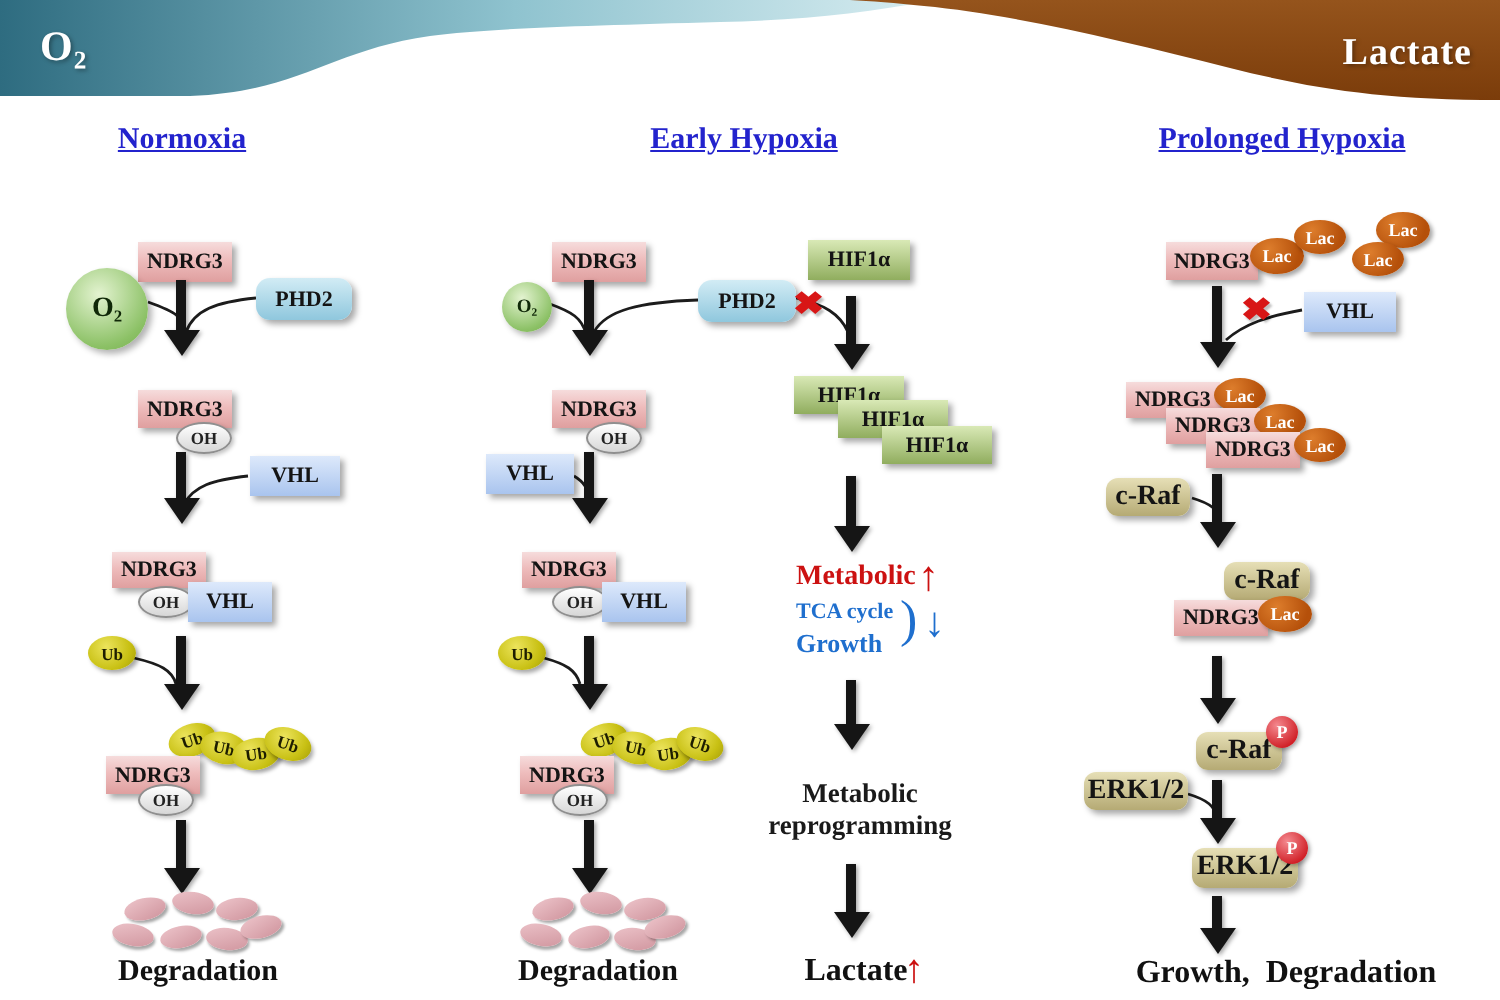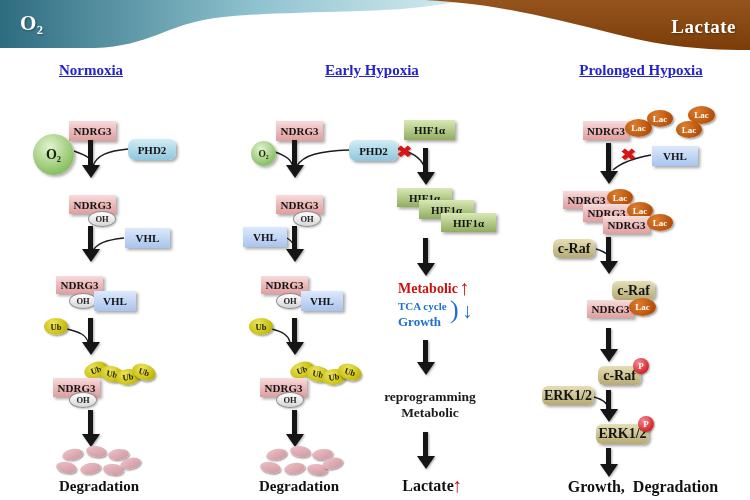--- a/index.html
+++ b/index.html
@@ -173,22 +173,22 @@
 
   <div class="glyph red-t" style="left:398px;top:281px;font-size:14px">Metabolic</div>
   <div class="glyph red-t" style="left:459px;top:276px;font-size:21px">↑</div>
   <div class="glyph blue-t" style="left:398px;top:300px;font-size:11px">TCA cycle</div>
   <div class="glyph blue-t" style="left:398px;top:314px;font-size:13px">Growth</div>
   <div class="glyph blue-t" style="left:450px;top:295px;font-size:26px;font-weight:400">)</div>
   <div class="glyph blue-t" style="left:462px;top:299px;font-size:21px">↓</div>
 
   <div class="arrow" style="left:423px;top:340px;height:23px"></div>
   <div class="metab" style="left:372px;top:389px;width:116px">
+    <div>Metabolic</div>
     <div>reprogramming</div>
-    <div>Metabolic</div>
   </div>
   <div class="arrow" style="left:423px;top:432px;height:25px"></div>
   <div class="caption" style="left:378px;top:477px;width:100px;font-size:16px">Lactate</div>
   <div class="glyph red-t" style="left:452px;top:474px;font-size:20px">↑</div>
 
   <div class="box ndrg3" style="left:583px;top:121px;width:46px;height:19px">NDRG3</div>
   <div class="oval lac" style="left:625px;top:119px;width:27px;height:18px">Lac</div>
   <div class="oval lac" style="left:647px;top:110px;width:26px;height:17px">Lac</div>
   <div class="oval lac" style="left:688px;top:106px;width:27px;height:18px">Lac</div>
   <div class="oval lac" style="left:676px;top:121px;width:26px;height:17px">Lac</div>

